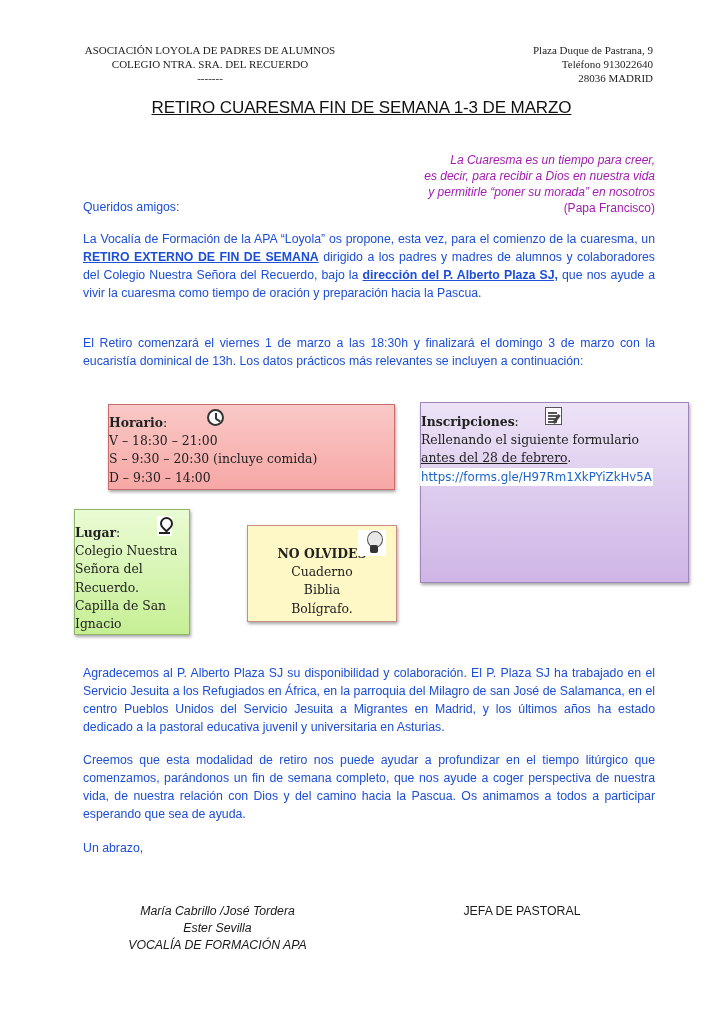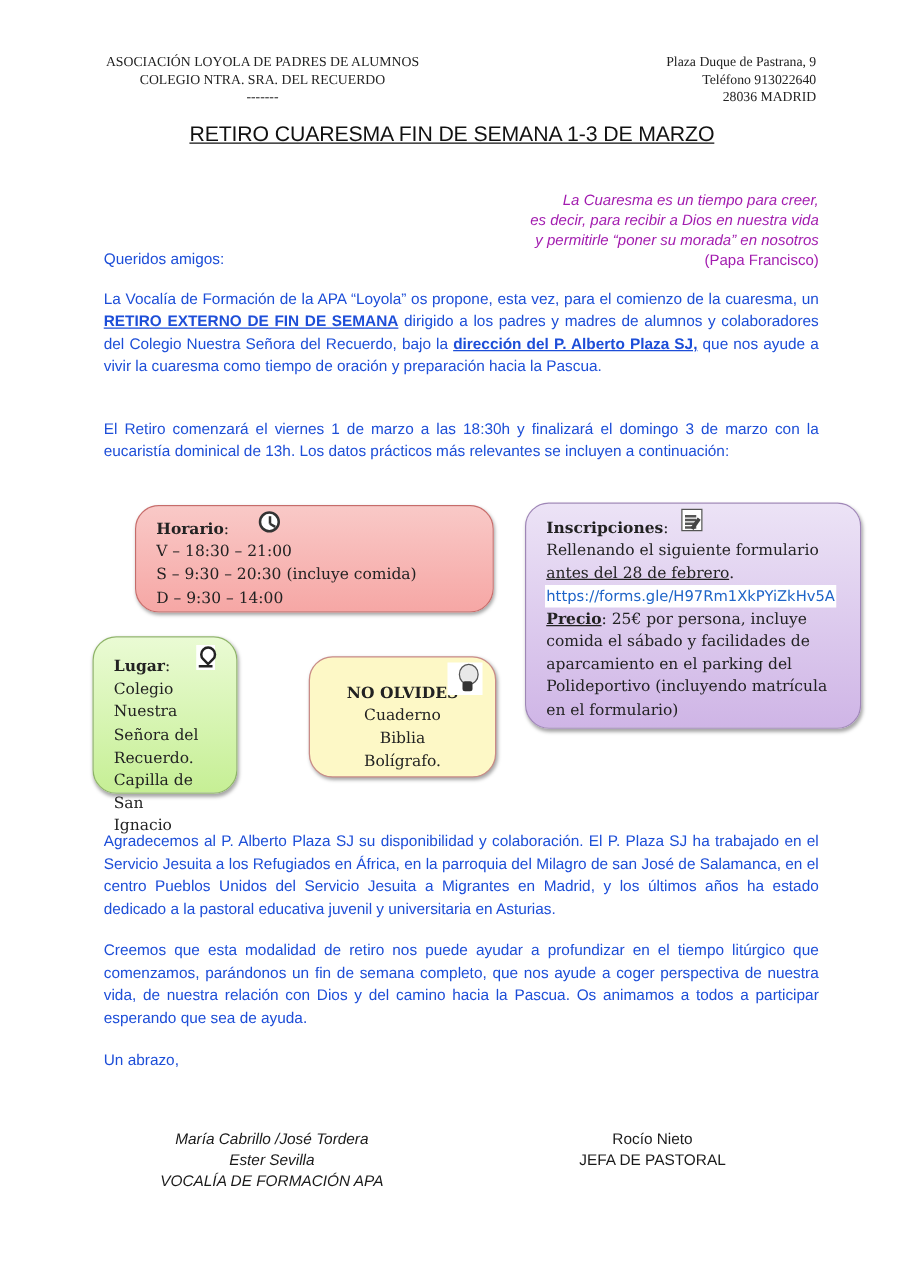--- a/index.html
+++ b/index.html
@@ -17,21 +17,21 @@
     .quote { position: absolute; right: 68px; top: 152px; width: 330px; text-align: right;
       font-size: 12px; line-height: 16px; font-style: italic; color: #a21caf; }
     .quote .author { font-style: normal; }
 
     .para { position: absolute; left: 83px; width: 572px; font-size: 12.3px; line-height: 18px;
       text-align: justify; color: #1d4ed8; }
     .para b { font-weight: bold; text-decoration: underline; }
 
     .box { position: absolute; font-family: "DejaVu Serif", "Liberation Serif", serif;
       font-size: 12.4px; line-height: 18.2px; color: #222;
-      box-shadow: 1px 2px 3px rgba(0,0,0,0.35); padding: 5px 16px; border-radius: 19px; }
+      box-shadow: 1px 2px 3px rgba(0,0,0,0.35); padding: 5px 0; }
     .box .lbl { font-weight: bold; }
 
     .box-horario { left: 108px; top: 404px; width: 287px; height: 86px;
       background: linear-gradient(to bottom, #f9c9c7 0%, #f6a7a5 100%); border: 1px solid #c76c6a; padding-top: 9px; }
     .box-inscr { left: 420px; top: 402px; width: 269px; height: 181px;
       background: linear-gradient(to bottom, #ece3f6 0%, #cfb5e6 100%); border: 1px solid #9f86b7; padding-top: 10px; }
     .box-lugar { left: 74px; top: 509px; width: 116px; height: 126px;
       background: linear-gradient(to bottom, #eafbd4 0%, #c6ef95 100%); border: 1px solid #8eb468; padding-top: 14px; }
     .box-olvides { left: 247px; top: 525px; width: 150px; height: 97px;
       background: #fdf8c6; border: 1px solid #c98b86; padding-top: 19px; text-align: center; }
@@ -96,21 +96,20 @@
   <div>S – 9:30 – 20:30 (incluye comida)</div>
   <div>D – 9:30 – 14:00</div>
 </div>
 
 <div class="box box-inscr">
   <span class="icon notes-icon"></span>
   <div><span class="lbl">Inscripciones</span>:</div>
   <div>Rellenando el siguiente formulario</div>
   <div><span class="ul">antes del 28 de febrero</span>.</div>
   <div><a class="url">https://forms.gle/H97Rm1XkPYiZkHv5A</a></div>
-  <div><span class="lbl ul">Precio</span><span>: 25€ por persona, incluye comida el sábado y facilidades de aparcamiento en el parking del Polideportivo (incluyendo matrícula en el formulario)</span></div>
 </div>
 
 <div class="box box-lugar">
   <span class="icon pin-icon"></span>
   <div><span class="lbl">Lugar</span>:</div>
   <div>Colegio Nuestra</div>
   <div>Señora del</div>
   <div>Recuerdo.</div>
   <div>Capilla de San</div>
   <div>Ignacio</div>
@@ -127,15 +126,14 @@
 <div class="para" style="top:664px;">Agradecemos al P. Alberto Plaza SJ su disponibilidad y colaboración. El P. Plaza SJ ha trabajado en el Servicio Jesuita a los Refugiados en África, en la parroquia del Milagro de san José de Salamanca, en el centro Pueblos Unidos del Servicio Jesuita a Migrantes en Madrid, y los últimos años ha estado dedicado a la pastoral educativa juvenil y universitaria en Asturias.</div>
 <div class="para" style="top:751px;">Creemos que esta modalidad de retiro nos puede ayudar a profundizar en el tiempo litúrgico que comenzamos, parándonos un fin de semana completo, que nos ayude a coger perspectiva de nuestra vida, de nuestra relación con Dios y del camino hacia la Pascua. Os animamos a todos a participar esperando que sea de ayuda.</div>
 <div class="para" style="top:839px;">Un abrazo,</div>
 
 <div class="sig sig-left">
   <div>María Cabrillo /José Tordera</div>
   <div>Ester Sevilla</div>
   <div>VOCALÍA DE FORMACIÓN APA</div>
 </div>
 <div class="sig sig-right">
-  <div>Rocío Nieto</div>
   <div>JEFA DE PASTORAL</div>
 </div>
 
 </body></html>

